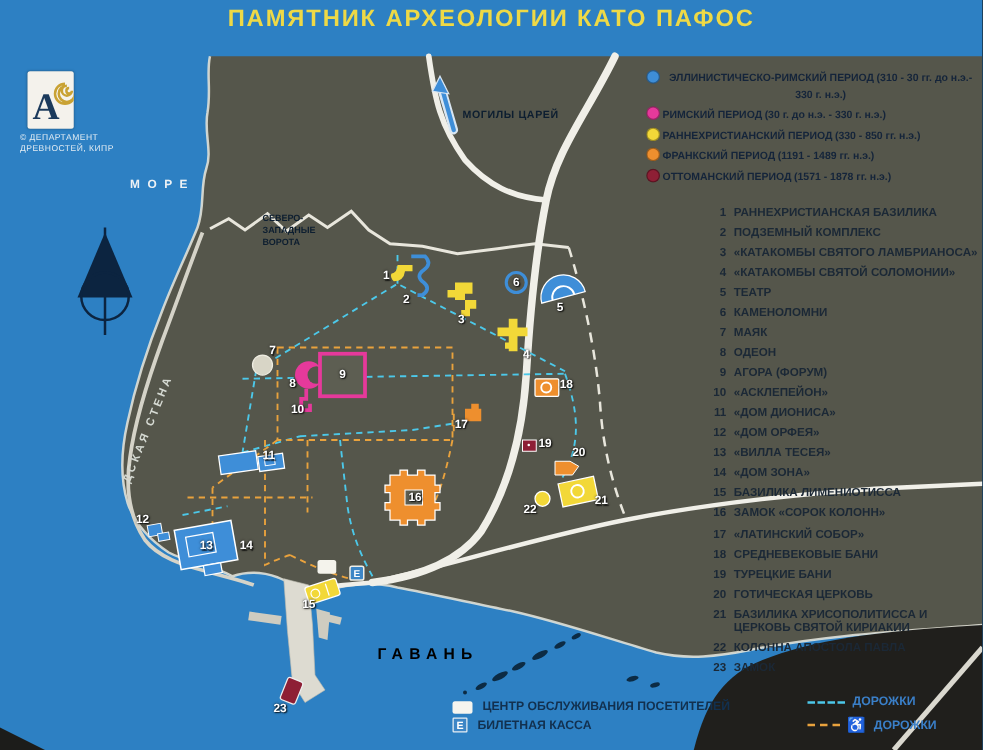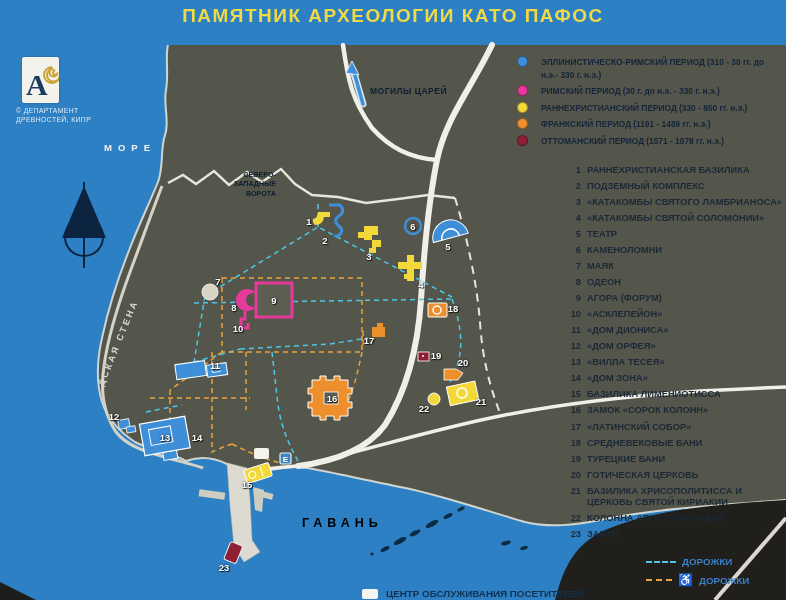--- a/index.html
+++ b/index.html
@@ -14,48 +14,48 @@
   .logo-box{position:absolute;left:22px;top:57px;width:37px;height:46px;background:#f4f2ec;
             border-radius:2px;box-shadow:0 0 2px rgba(0,0,0,.35);}
   .logo-caption{position:absolute;left:16px;top:106px;color:#e3ecf3;font-size:6.8px;
                 line-height:1.35;letter-spacing:.4px;}
 
   
   .lbl{position:absolute;color:#0d1e30;font-weight:bold;}
   .lbl-sea{left:56px;top:142px;color:#eef2f5;font-size:9.5px;letter-spacing:6px;padding-left:48px;}
   .lbl-harbor{left:302px;top:516px;color:#000000;font-size:12.5px;letter-spacing:5px;}
   .lbl-tombs{left:370px;top:86px;font-size:8.5px;letter-spacing:.5px;}
-  .lbl-nw{left:210px;top:170px;width:66px;text-align:right;font-size:7.2px;line-height:1.3;
+  .lbl-nw{left:210px;top:170px;width:66px;text-align:left;font-size:7.2px;line-height:1.3;
           white-space:pre-line;}
   .lbl-wall{left:62px;top:338px;width:112px;text-align:center;color:#d6dad3;font-size:9px;
             letter-spacing:2.5px;transform:rotate(-68deg);font-weight:bold;}
 
   
   .periods{position:absolute;left:517px;top:56px;width:266px;display:flex;
            flex-direction:column;gap:4px;}
-  .p-row{display:flex;gap:13px;}
+  .p-row{display:flex;gap:2px;text-align:center;}
   .p-dot{width:11px;height:11px;border-radius:50%;flex:0 0 11px;margin-top:0px;
          border:1px solid rgba(0,0,0,.35);}
   .p-text{font-size:8.4px;font-weight:bold;color:#14243a;line-height:1.5;}
   .p-dates{margin-left:2px;}
 
   
   .sites{position:absolute;left:566px;top:165px;width:218px;height:375px;
          display:flex;flex-direction:column;justify-content:space-between;}
   .site-row{display:flex;gap:6px;font-size:9.3px;font-weight:bold;color:#1b2836;line-height:1.2;}
   .site-num{flex:0 0 15px;text-align:right;}
   .site-label{flex:1;}
 
   
   .mnum{position:absolute;transform:translate(-50%,-50%);color:#fff;font-size:9.5px;
         font-weight:bold;text-shadow:0 0 2px rgba(0,0,0,.9),1px 1px 1px rgba(0,0,0,.7);}
 
   
   .facilities{position:absolute;left:362px;top:560px;display:flex;flex-direction:column;gap:3px;}
-  .f-row{display:flex;align-items:center;gap:8px;font-size:9.8px;font-weight:bold;color:#12304f;margin-top:28px;}
+  .f-row{display:flex;align-items:center;gap:8px;font-size:9.8px;font-weight:bold;color:#12304f;}
   .f-sq{width:16px;height:10px;background:#f6f5ef;border-radius:2px;flex:0 0 16px;}
   .f-e{width:12px;height:12px;border:1.5px solid #e8eef3;background:#3d86c6;color:#fff;
        font-size:8.5px;font-weight:bold;display:flex;align-items:center;justify-content:center;
        flex:0 0 12px;border-radius:1px;}
 
   
   .paths{position:absolute;left:646px;top:556px;display:flex;flex-direction:column;gap:7px;}
   .pa-row{display:flex;align-items:center;gap:6px;font-size:9.8px;font-weight:bold;color:#3a7fc8;}
   .dash{width:30px;height:0;border-top:2px dashed #4cc8e9;flex:0 0 30px;}
   .dash.orange{border-top-color:#e9a23d;width:26px;flex-basis:26px;}

